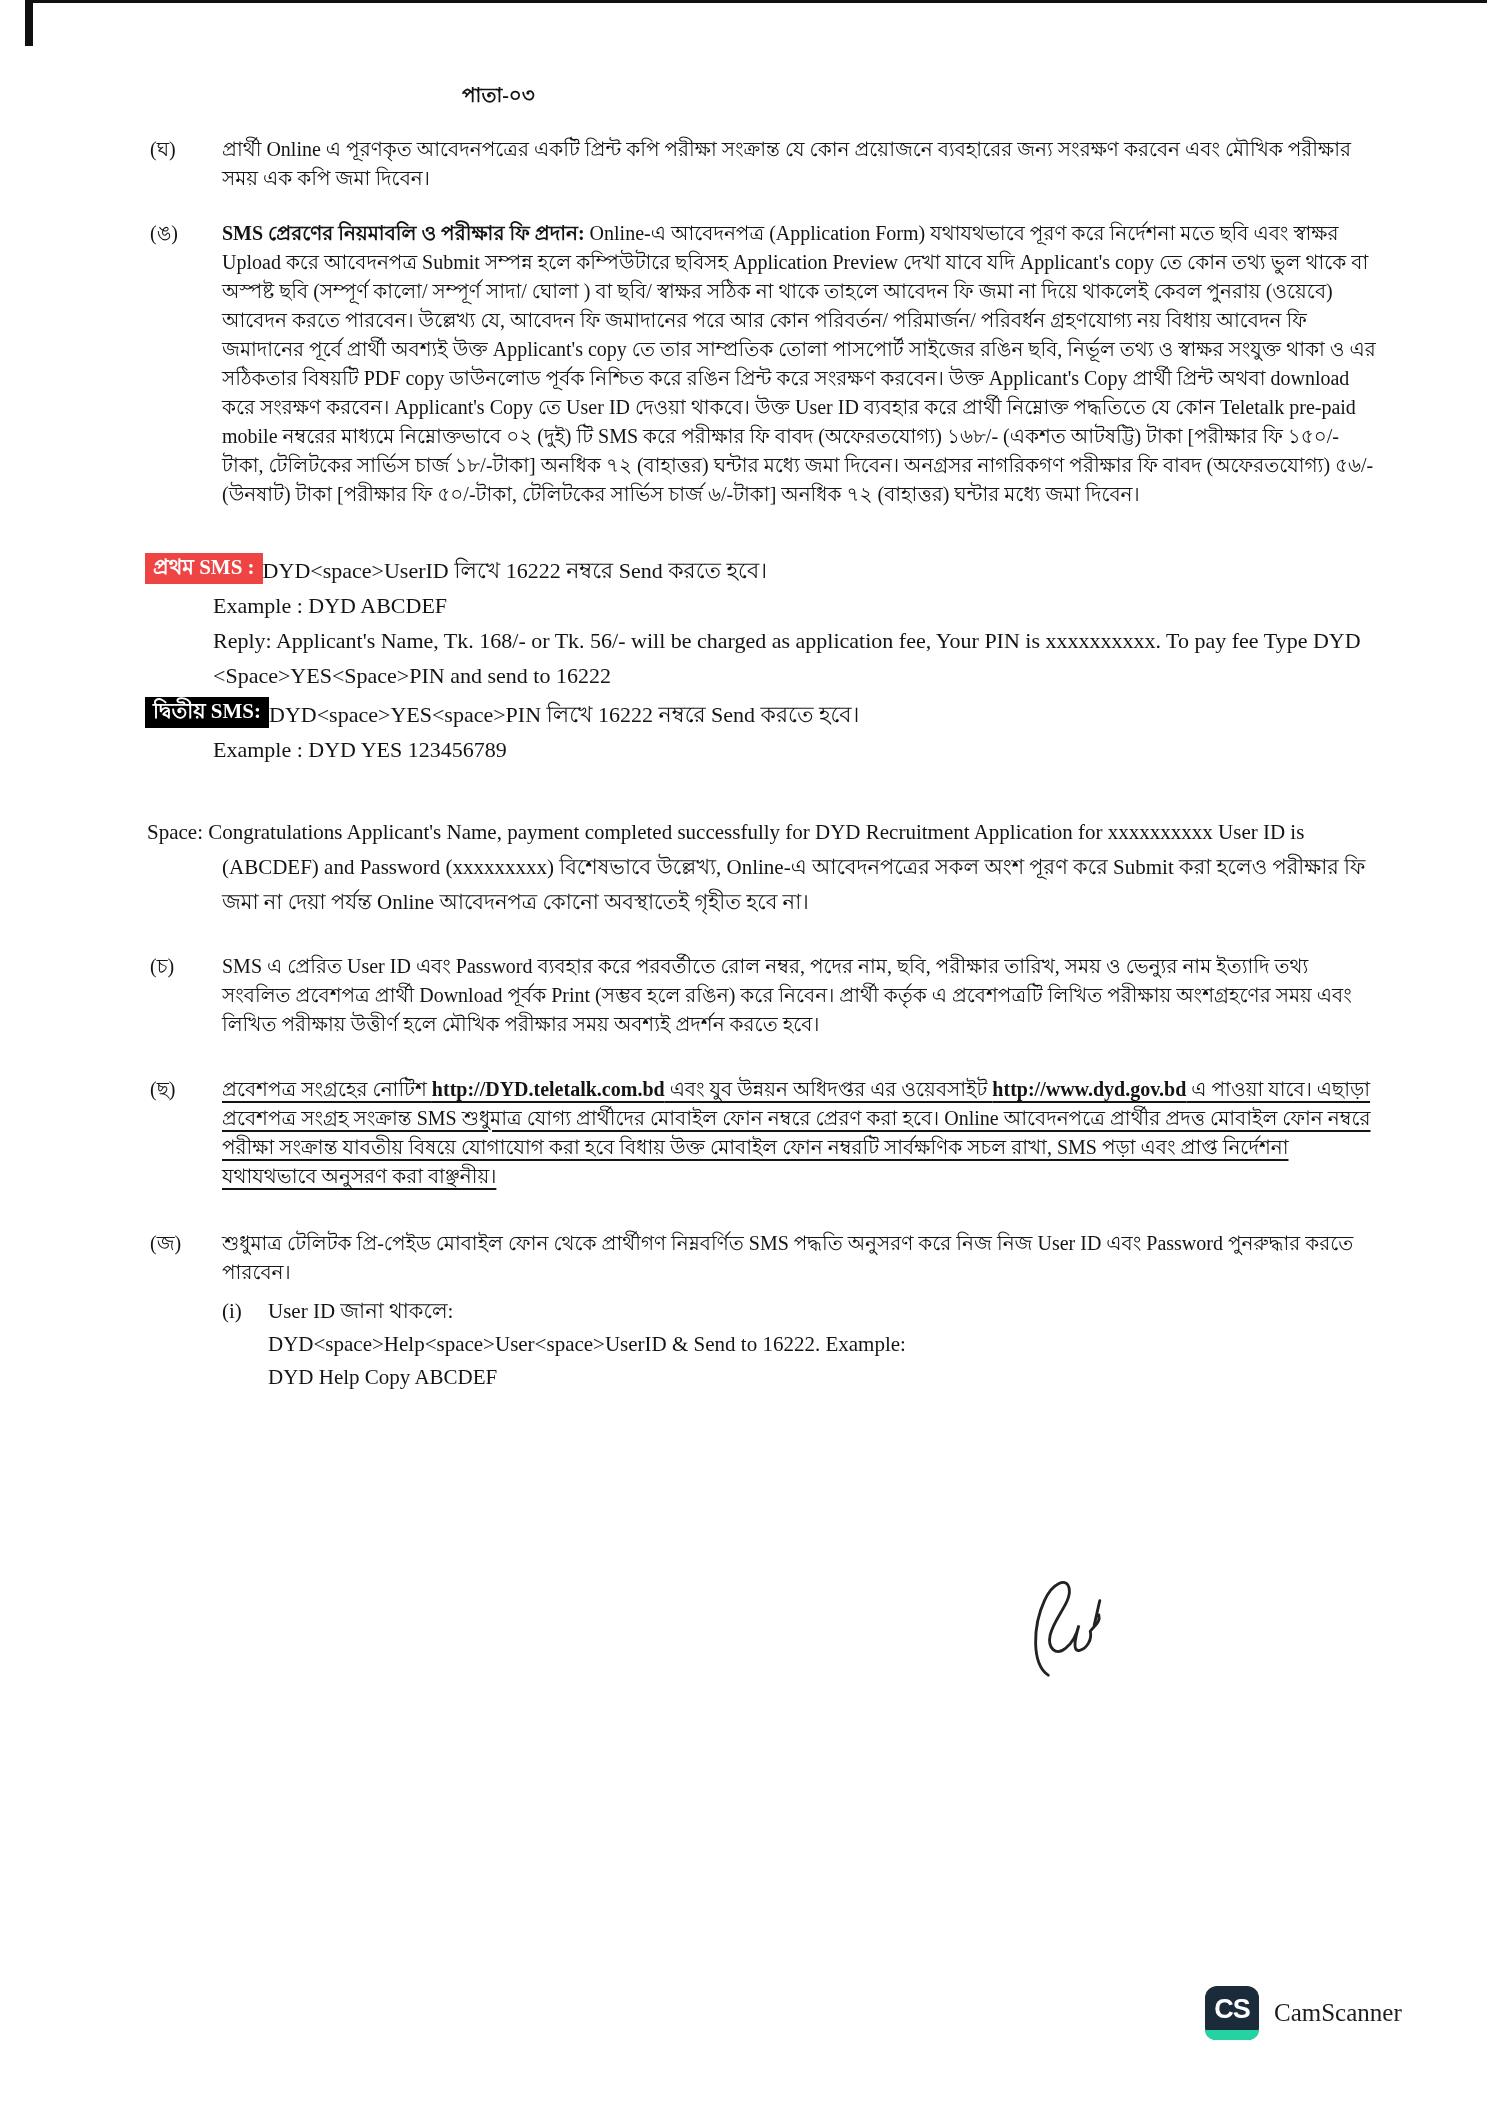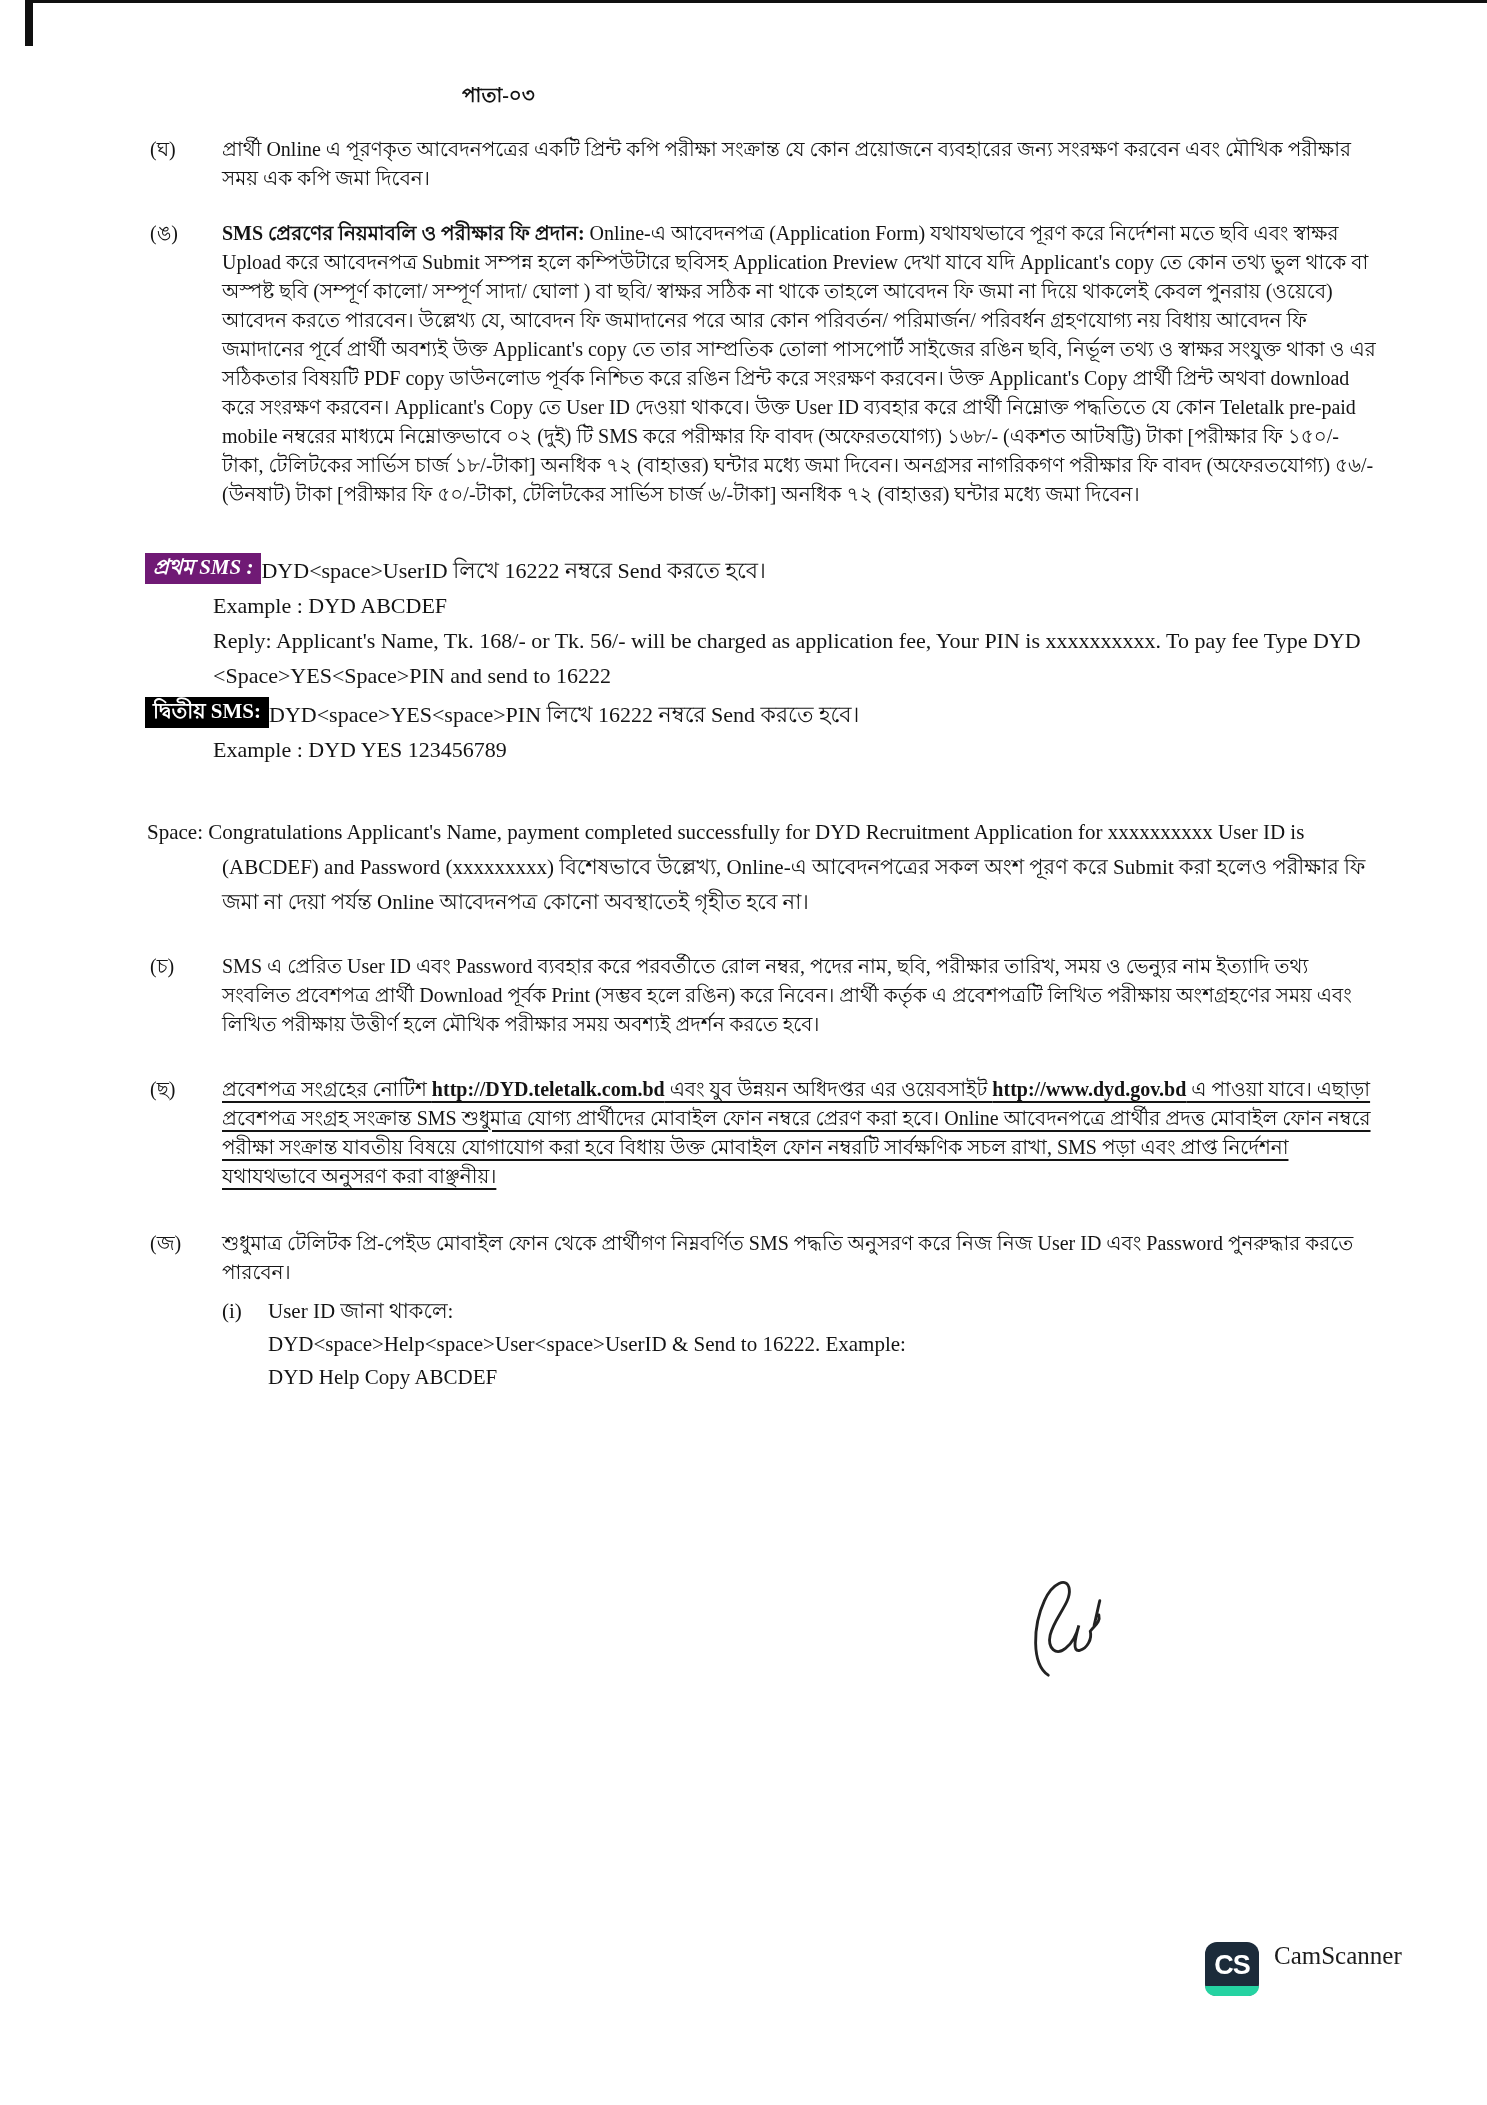--- a/index.html
+++ b/index.html
@@ -51,21 +51,21 @@
   }
   .sec-chha .url { font-weight:bold; }
 
   .sec-ja { margin-top:38px; }
   .subitem { display:flex; padding-left:222px; margin-top:8px; font-size:21px; line-height:33px; }
   .sub-marker { width:46px; flex-shrink:0; }
   .sub-lines { max-width:1090px; }
 
   .signature { position:absolute; left:1012px; top:1568px; }
 
-  .footer-brand { position:absolute; left:1205px; top:1942px; display:flex; align-items:flex-start; gap:15px; }
+  .footer-brand { position:absolute; left:1205px; top:1986px; display:flex; align-items:center; gap:15px; }
   .cs-icon {
     width:54px; height:54px; border-radius:12px; position:relative;
     display:flex; align-items:center; justify-content:center;
     font-family:"Liberation Sans", sans-serif;
   }
   .cs-icon .cs-letters { color:#ffffff; font-weight:bold; font-size:27px; margin-top:-7px; letter-spacing:-1px; }
   .cs-strip { position:absolute; bottom:0; left:0; right:0; height:10px; border-radius:0 0 12px 12px; }
   .cs-text { font-size:25px; color:#1c1c1c; }
 </style>
 </head>
@@ -83,21 +83,21 @@
     <div class="sec-body">প্রার্থী Online এ পূরণকৃত আবেদনপত্রের একটি প্রিন্ট কপি পরীক্ষা সংক্রান্ত যে কোন প্রয়োজনে ব্যবহারের জন্য সংরক্ষণ করবেন এবং মৌখিক পরীক্ষার সময় এক কপি জমা দিবেন।</div>
   </div>
 
   <div class="sec sec-uma">
     <div class="sec-label">(ঙ)</div>
     <div class="sec-body"><span class="bold">SMS প্রেরণের নিয়মাবলি ও পরীক্ষার ফি প্রদান: </span><span>Online-এ আবেদনপত্র (Application Form) যথাযথভাবে পূরণ করে নির্দেশনা মতে ছবি এবং স্বাক্ষর Upload করে আবেদনপত্র Submit সম্পন্ন হলে কম্পিউটারে ছবিসহ Application Preview দেখা যাবে যদি Applicant's copy তে কোন তথ্য ভুল থাকে বা অস্পষ্ট ছবি (সম্পূর্ণ কালো/ সম্পূর্ণ সাদা/ ঘোলা ) বা ছবি/ স্বাক্ষর সঠিক না থাকে তাহলে আবেদন ফি জমা না দিয়ে থাকলেই কেবল পুনরায় (ওয়েবে) আবেদন করতে পারবেন। উল্লেখ্য যে, আবেদন ফি জমাদানের পরে আর কোন পরিবর্তন/ পরিমার্জন/ পরিবর্ধন গ্রহণযোগ্য নয় বিধায় আবেদন ফি জমাদানের পূর্বে প্রার্থী অবশ্যই উক্ত Applicant's copy তে তার সাম্প্রতিক তোলা পাসপোর্ট সাইজের রঙিন ছবি, নির্ভূল তথ্য ও স্বাক্ষর সংযুক্ত থাকা ও এর সঠিকতার বিষয়টি PDF copy ডাউনলোড পূর্বক নিশ্চিত করে রঙিন প্রিন্ট করে সংরক্ষণ করবেন। উক্ত Applicant's Copy প্রার্থী প্রিন্ট অথবা download করে সংরক্ষণ করবেন। Applicant's Copy তে User ID দেওয়া থাকবে। উক্ত User ID ব্যবহার করে প্রার্থী নিম্নোক্ত পদ্ধতিতে যে কোন Teletalk pre-paid mobile নম্বরের মাধ্যমে নিম্নোক্তভাবে ০২ (দুই) টি SMS করে পরীক্ষার ফি বাবদ (অফেরতযোগ্য) ১৬৮/- (একশত আটষট্টি) টাকা [পরীক্ষার ফি ১৫০/-টাকা, টেলিটকের সার্ভিস চার্জ ১৮/-টাকা] অনধিক ৭২ (বাহাত্তর) ঘন্টার মধ্যে জমা দিবেন। অনগ্রসর নাগরিকগণ পরীক্ষার ফি বাবদ (অফেরতযোগ্য) ৫৬/- (উনষাট) টাকা [পরীক্ষার ফি ৫০/-টাকা, টেলিটকের সার্ভিস চার্জ ৬/-টাকা] অনধিক ৭২ (বাহাত্তর) ঘন্টার মধ্যে জমা দিবেন।</span></div>
   </div>
 
   <div class="sms-block sms-block-1">
     <div class="sms-row">
-      <span class="sms-tag" style="background: #701a75; color: rgb(255, 255, 255); font-style: italic;">প্রথম SMS :</span>
+      <span class="sms-tag" style="background: #ef4444; color: rgb(255, 255, 255);">প্রথম SMS :</span>
       <span class="sms-cmd">DYD&lt;space&gt;UserID লিখে 16222 নম্বরে Send করতে হবে।</span>
     </div>
     <div class="sms-lines">
       <div>Example :   DYD ABCDEF</div>
       <div>Reply: Applicant's Name, Tk. 168/- or Tk. 56/-  will be charged as application fee, Your PIN is xxxxxxxxxx. To pay fee Type DYD &lt;Space&gt;YES&lt;Space&gt;PIN and send to 16222</div>
     </div>
   </div>
 
   <div class="sms-block sms-block-2">
     <div class="sms-row">

